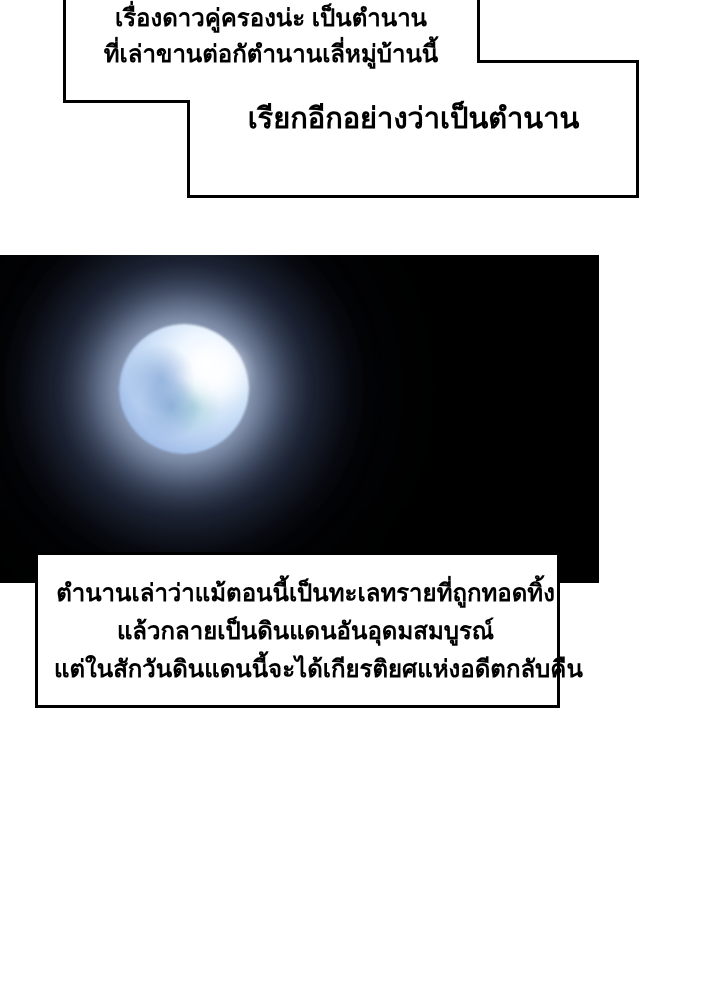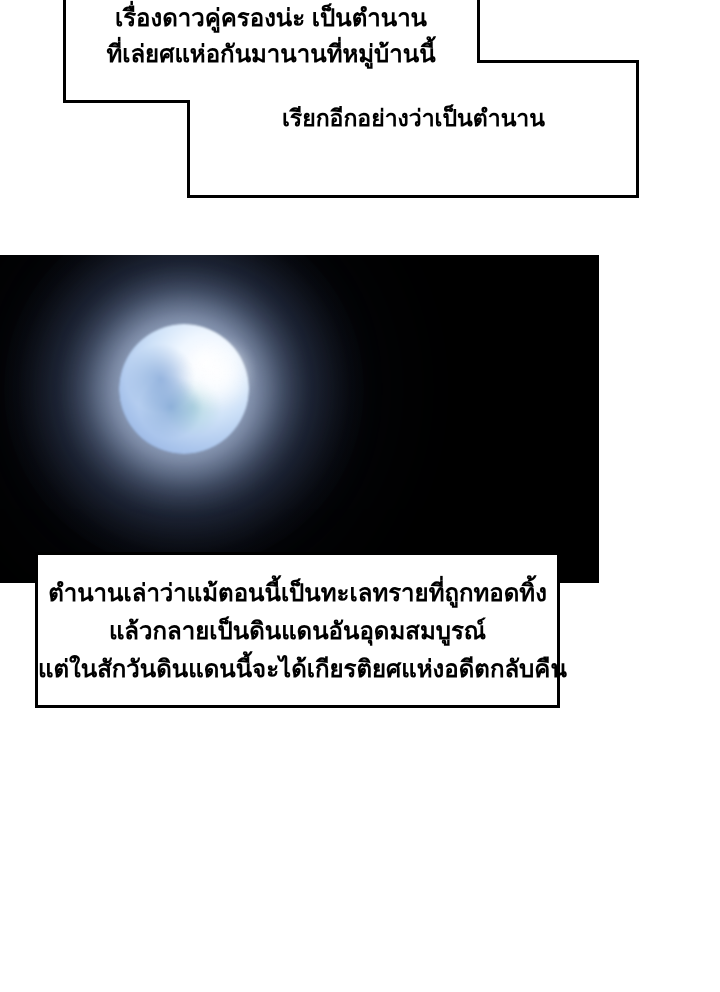--- a/index.html
+++ b/index.html
@@ -28,21 +28,21 @@
     white-space: nowrap;
   }
   .bubble-text .line { display: block; }
 
   .bubble1-text {
     left: 66px; top: 0px; width: 410px;
     font-size: 24px; line-height: 36px;
   }
   .bubble2-text {
     left: 192px; top: 99px; width: 443px;
-    font-size: 23px; line-height: 38px;
+    font-size: 29px; line-height: 38px;
   }
 
   
   .moon-panel {
     position: absolute;
     left: 0; top: 255px;
     width: 599px; height: 328px;
     background: #000000;
     overflow: hidden;
     z-index: 1;
@@ -92,34 +92,34 @@
     box-sizing: border-box;
     background: #ffffff;
     border: 3px solid #000000;
     z-index: 4;
     text-align: center;
     font-size: 24px;
     line-height: 38px;
     padding-top: 19px;
     white-space: nowrap;
   }
-  .bubble-bottom .line { display: block; }
+  .bubble-bottom .line { display: block; margin-left: 16px; }
 </style>
 </head>
 <body>
 
 <div class="page">
 
   <svg class="bubble-union-svg" viewBox="0 0 720 210">
     <path d="M 64.5 -10 L 64.5 101.5 L 188.5 101.5 L 188.5 196.5 L 637.5 196.5 L 637.5 61.5 L 478.5 61.5 L 478.5 -10 Z" fill="#ffffff" stroke="#000000" stroke-width="3"></path>
   </svg>
 
   <div class="bubble-text bubble1-text">
     <span class="line">เรื่องดาวคู่ครองน่ะ เป็นตำนาน</span>
-    <span class="line">ที่เล่ยศแห่อกันมานานที่หมู่บ้านนี้</span>
+    <span class="line">ที่เล่าขานต่อกัตำนานเลี่หมู่บ้านนี้</span>
   </div>
 
   <div class="bubble-text bubble2-text">
     <span class="line">เรียกอีกอย่างว่าเป็นตำนาน</span>
   </div>
 
   <div class="moon-panel">
     <div class="moon-glow"></div>
     <div class="moon-disc"></div>
     <div class="moon-highlight"></div>

